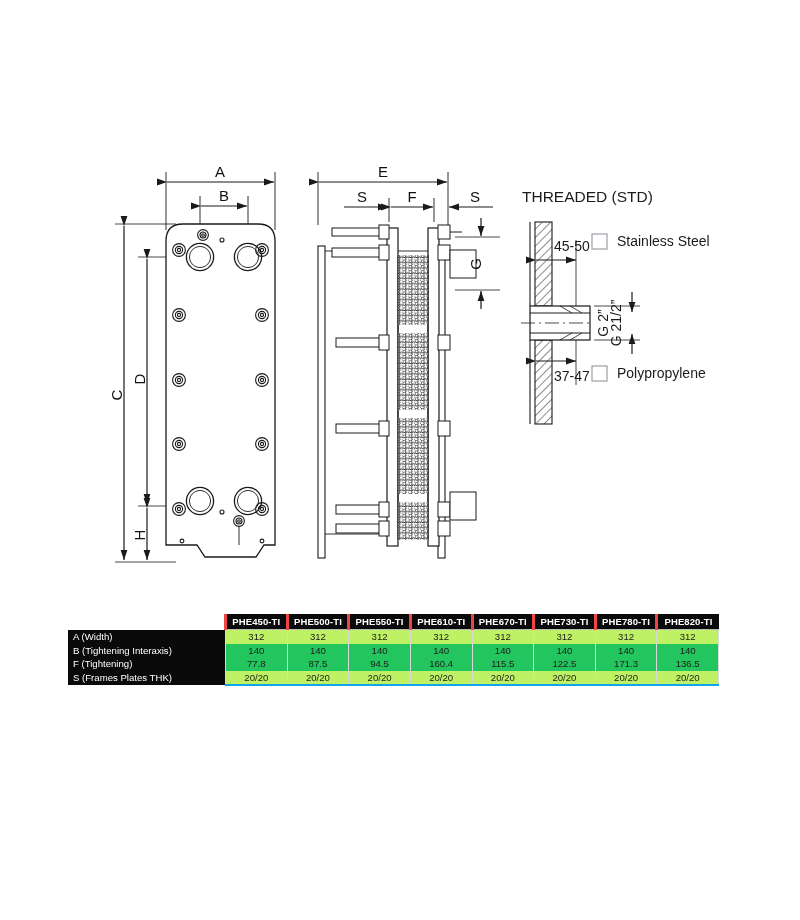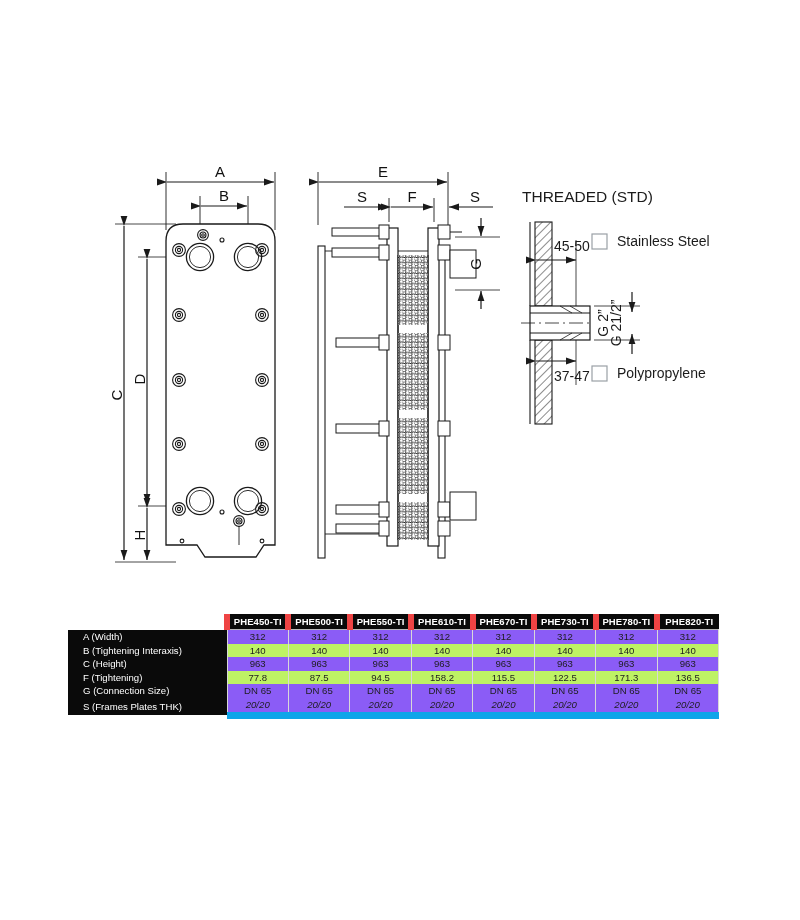--- a/index.html
+++ b/index.html
@@ -15,31 +15,31 @@
   .legend-txt{font-family:"Liberation Sans",sans-serif;font-size:14px;fill:#1b1b1b;}
 
   
   #spec-table{position:absolute;left:68px;top:614px;width:651px;
       border-collapse:collapse;table-layout:fixed;}
   #spec-table th,#spec-table td{padding:0;margin:0;}
   #spec-table .corner{background:#ffffff;border:none;width:156px;}
   #spec-table thead th.colhead{
       background:#0a0a0a;color:#ffffff;font-size:9.5px;font-weight:bold;
       text-align:center;height:15px;line-height:15px;letter-spacing:.1px;
-      border-left:6px solid #ef4444;}
+      border-left:3px solid #ef4444;}
   #spec-table tbody th.rowhead{
       background:#0a0a0a;color:#ffffff;font-size:9.6px;font-weight:normal;
-      text-align:left;padding-left:15px;height:13.6px;line-height:13.6px;
+      text-align:left;padding-left:5px;height:13.6px;line-height:13.6px;
       white-space:nowrap;}
   #spec-table tbody td.cell{
       font-size:9.6px;text-align:center;color:#1d1d1d;height:13.6px;
       line-height:13.6px;border-left:1px solid #d8d8d8;border-right:1px solid #d8d8d8;}
-  #spec-table tbody tr.odd td.cell{background:#8b5cf6;}
-  #spec-table tbody tr.even td.cell{background:#bef264;}
-  #spec-table tbody tr:last-child td.cell{border-bottom:7px solid #0ea5e9;font-style:italic;}
+  #spec-table tbody tr.odd td.cell{background:#bef264;}
+  #spec-table tbody tr.even td.cell{background:#22c55e;}
+  #spec-table tbody tr:last-child td.cell{border-bottom:2px solid #0ea5e9;}
   #spec-table tbody tr:first-child td.cell{border-top:1px solid #b9b9b9;}
 </style>
 </head>
 <body>
 
 <div id="canvas">
 
   <svg class="draw" viewBox="0 0 800 920">
     <defs>
       <marker id="arrR" markerWidth="11" markerHeight="8" refX="10" refY="4" orient="auto" markerUnits="userSpaceOnUse">
@@ -334,54 +334,32 @@
         <th class="rowhead">B (Tightening Interaxis)</th>
         <td class="cell">140</td>
         <td class="cell">140</td>
         <td class="cell">140</td>
         <td class="cell">140</td>
         <td class="cell">140</td>
         <td class="cell">140</td>
         <td class="cell">140</td>
         <td class="cell">140</td>
       </tr>
-      <tr class="odd">
-        <th class="rowhead">C (Height)</th>
-        <td class="cell">963</td>
-        <td class="cell">963</td>
-        <td class="cell">963</td>
-        <td class="cell">963</td>
-        <td class="cell">963</td>
-        <td class="cell">963</td>
-        <td class="cell">963</td>
-        <td class="cell">963</td>
-      </tr>
       <tr class="even">
         <th class="rowhead">F (Tightening)</th>
         <td class="cell">77.8</td>
         <td class="cell">87.5</td>
         <td class="cell">94.5</td>
-        <td class="cell">158.2</td>
+        <td class="cell">160.4</td>
         <td class="cell">115.5</td>
         <td class="cell">122.5</td>
         <td class="cell">171.3</td>
         <td class="cell">136.5</td>
       </tr>
       <tr class="odd">
-        <th class="rowhead">G (Connection Size)</th>
-        <td class="cell">DN 65</td>
-        <td class="cell">DN 65</td>
-        <td class="cell">DN 65</td>
-        <td class="cell">DN 65</td>
-        <td class="cell">DN 65</td>
-        <td class="cell">DN 65</td>
-        <td class="cell">DN 65</td>
-        <td class="cell">DN 65</td>
-      </tr>
-      <tr class="odd">
         <th class="rowhead">S (Frames Plates THK)</th>
         <td class="cell">20/20</td>
         <td class="cell">20/20</td>
         <td class="cell">20/20</td>
         <td class="cell">20/20</td>
         <td class="cell">20/20</td>
         <td class="cell">20/20</td>
         <td class="cell">20/20</td>
         <td class="cell">20/20</td>
       </tr>

